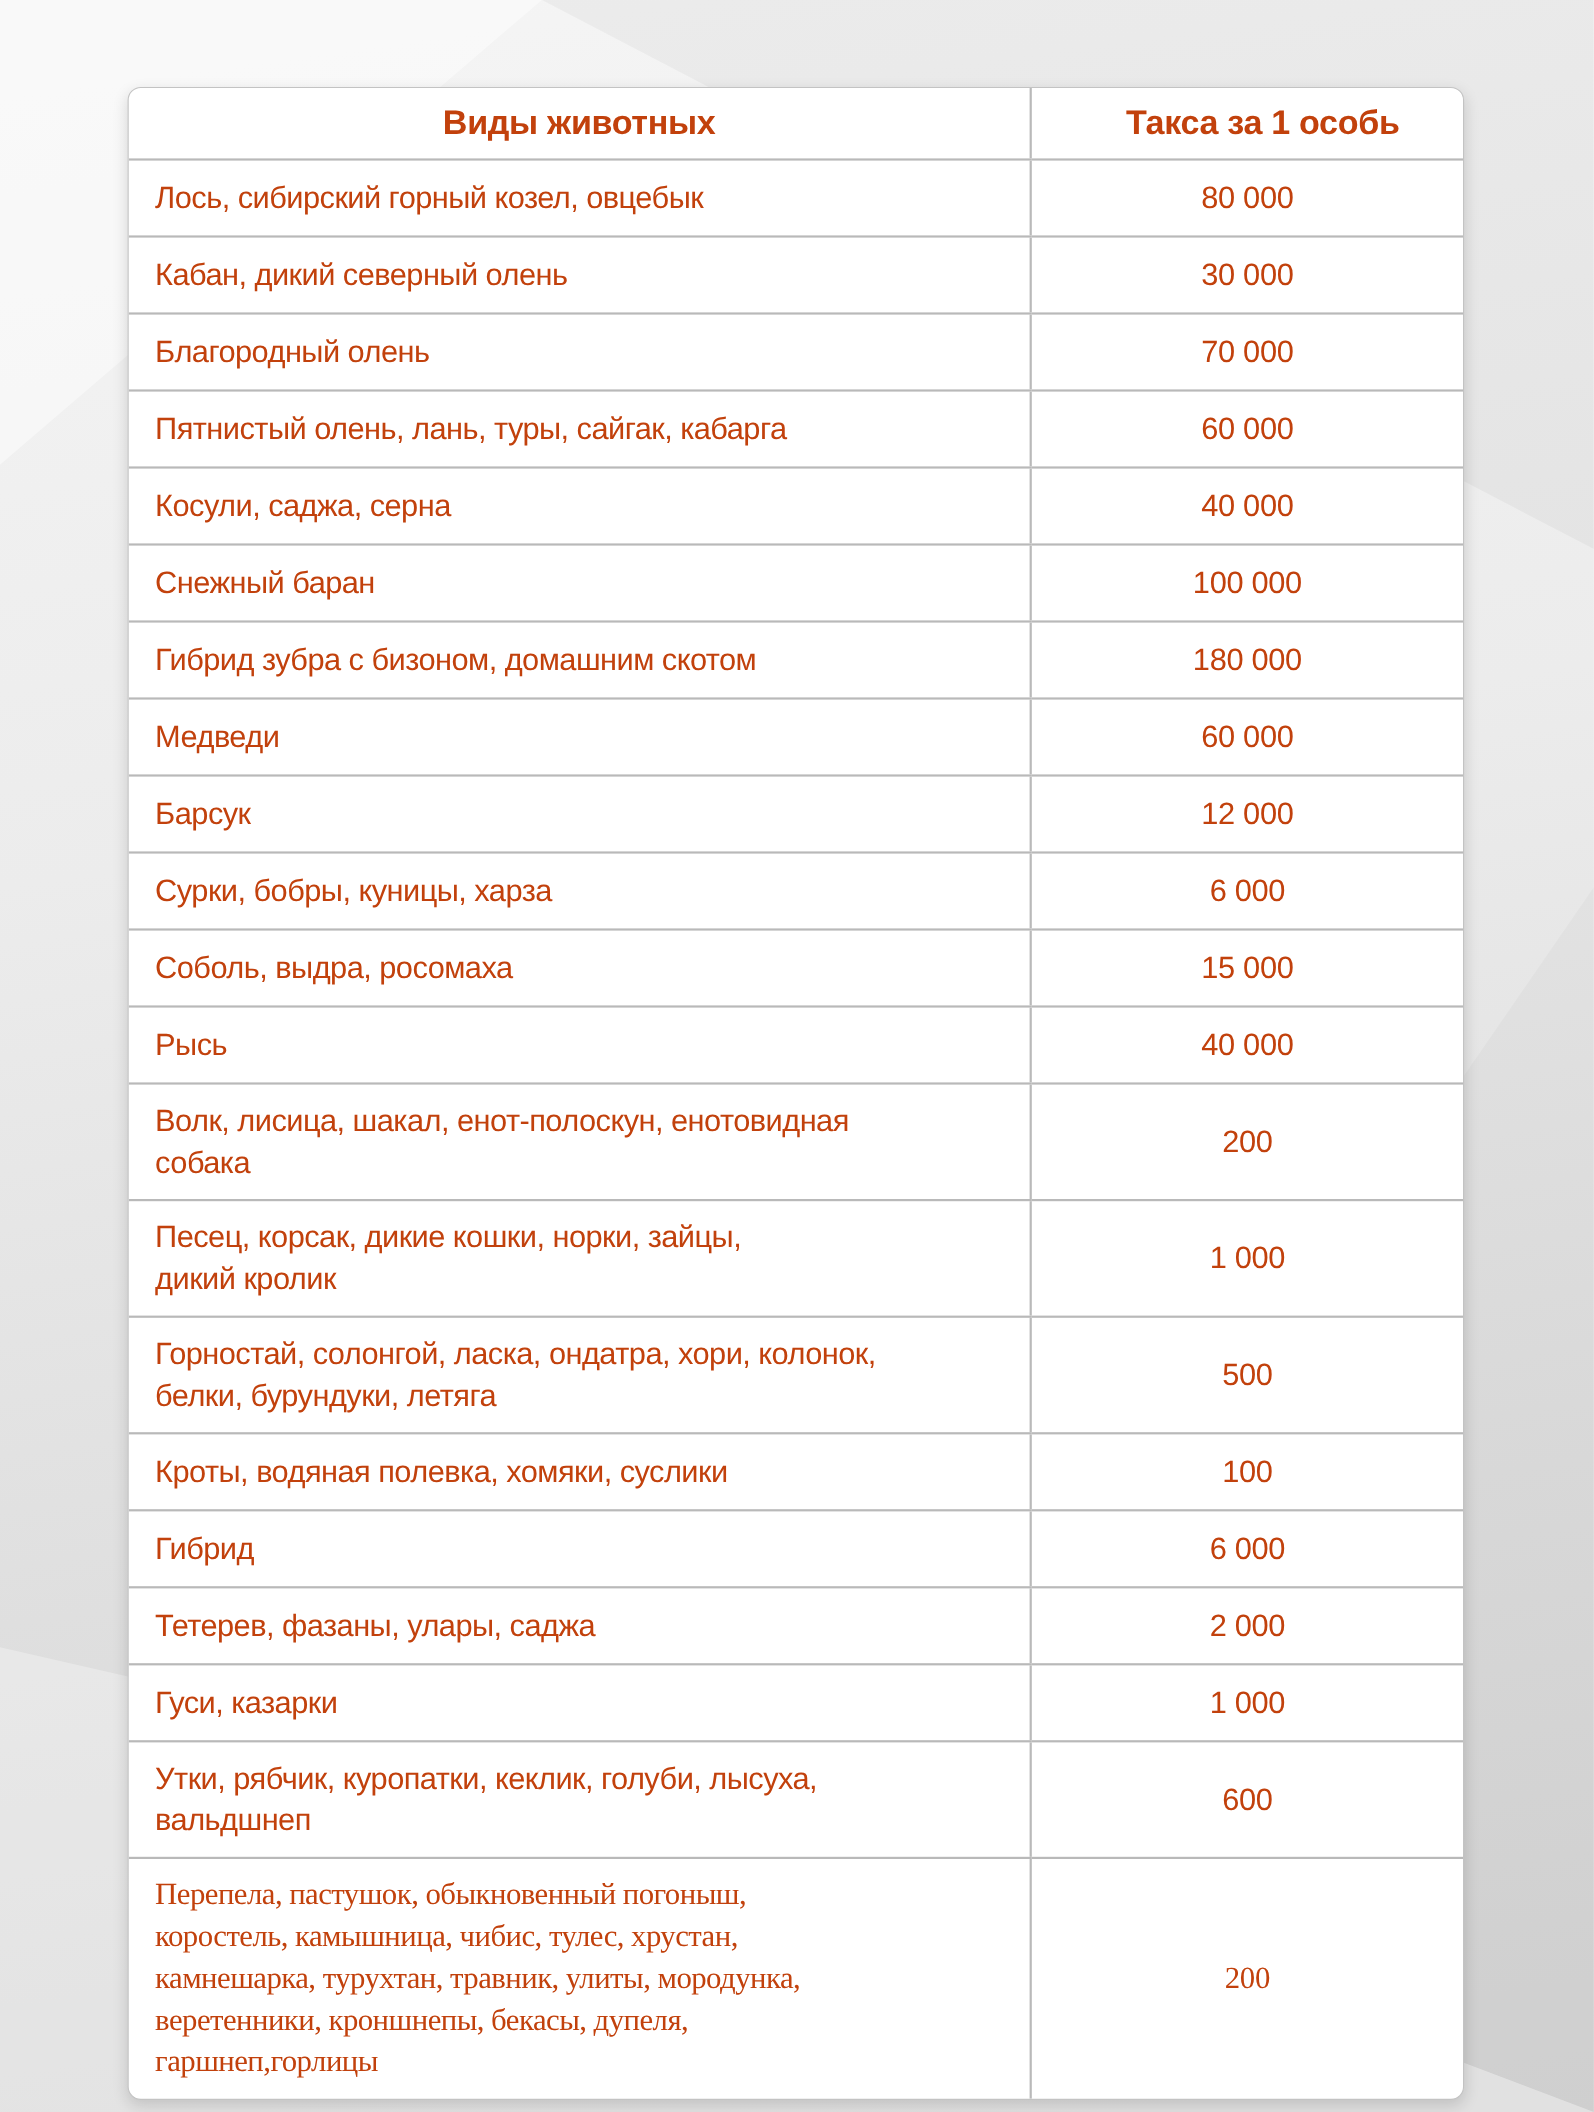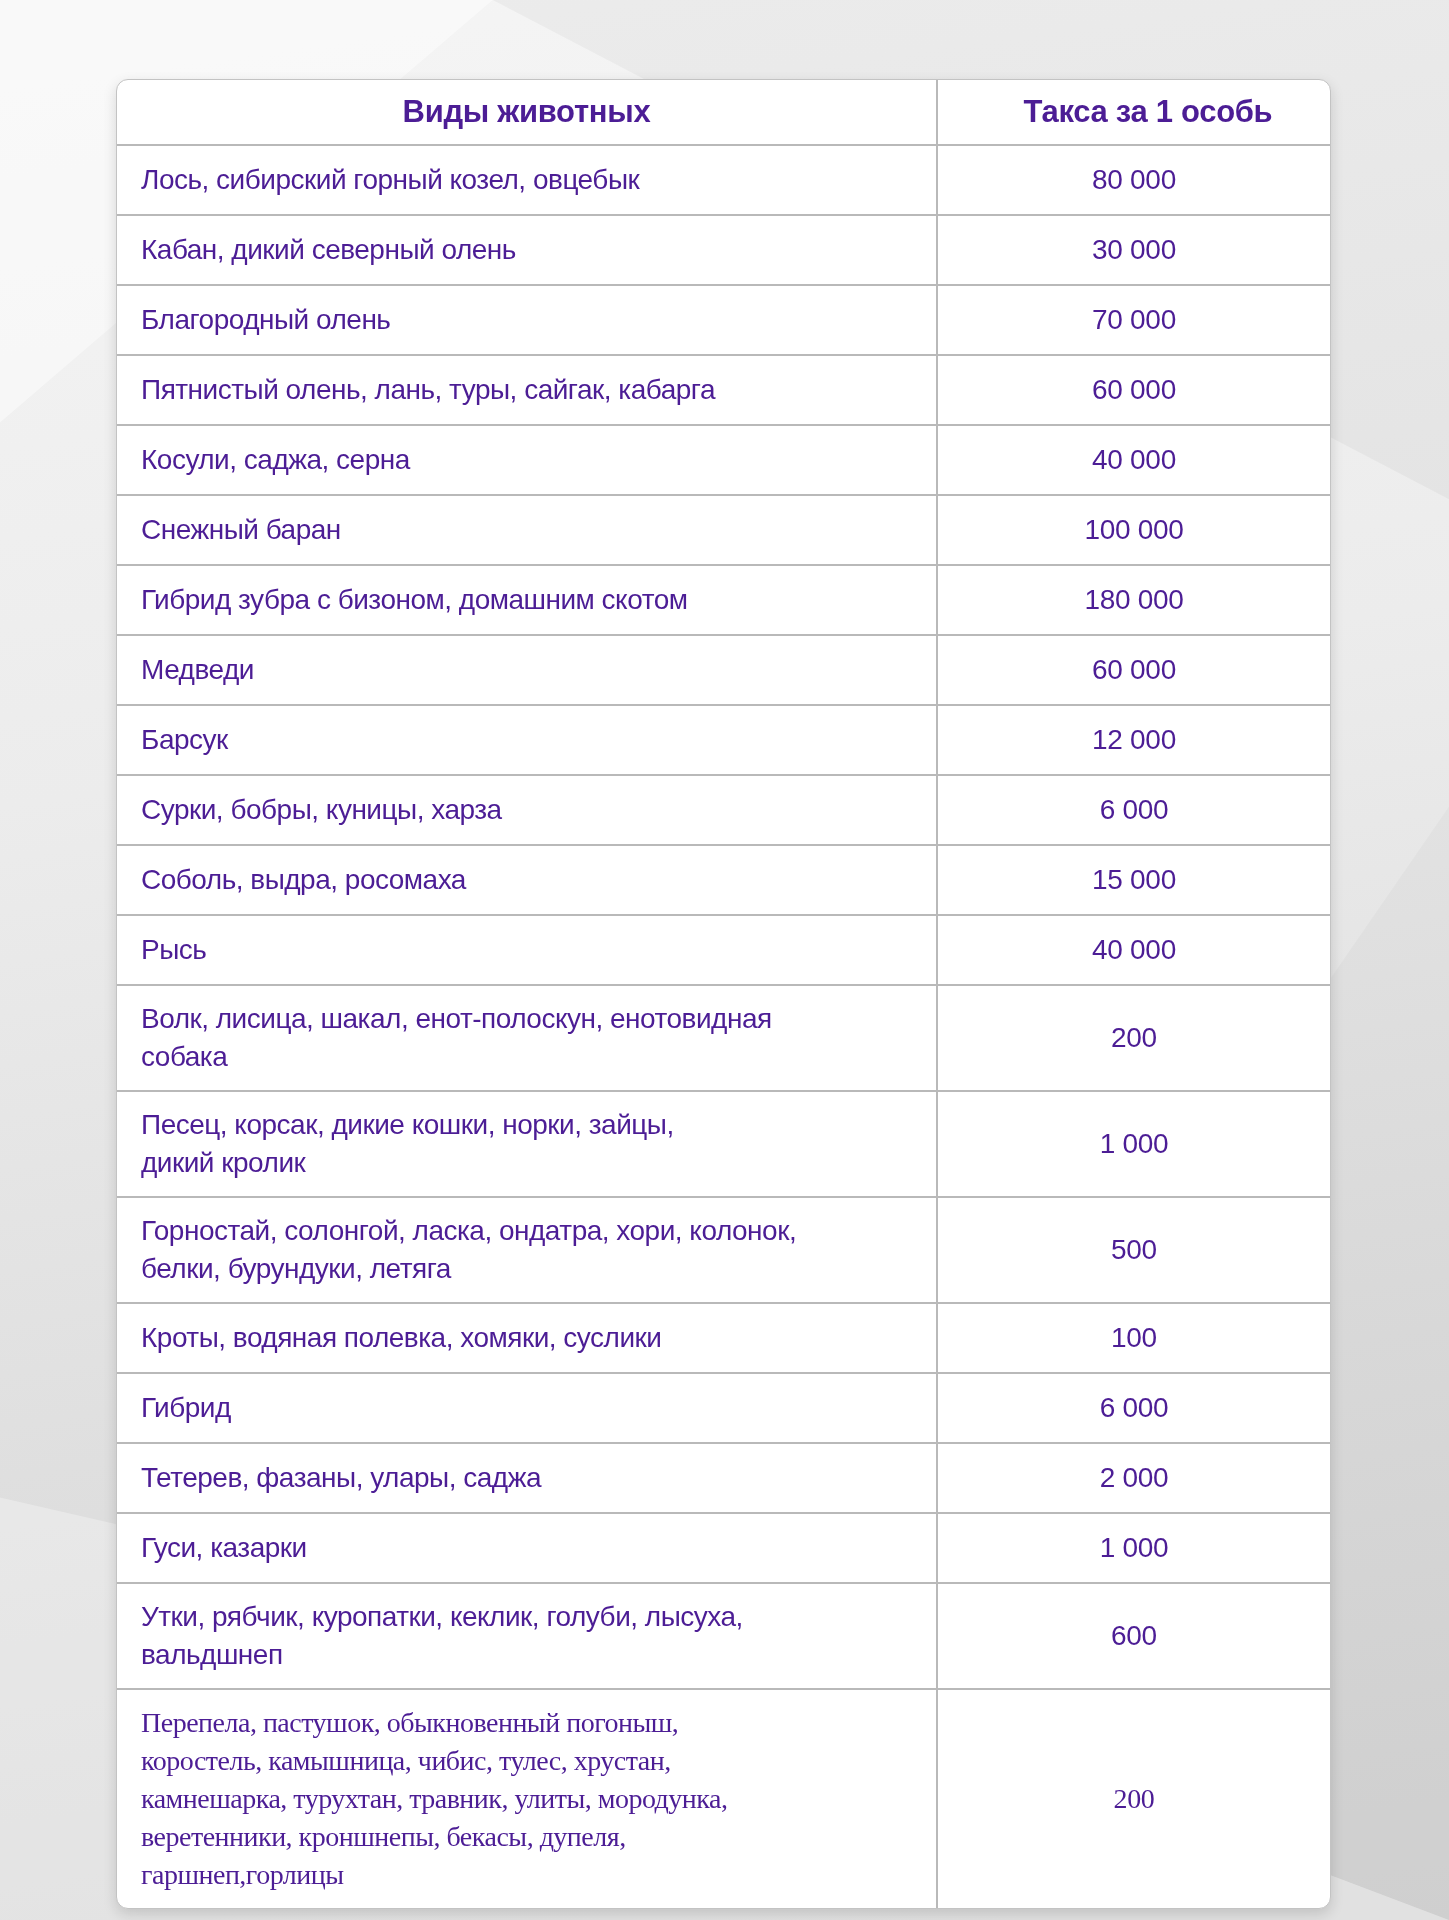--- a/index.html
+++ b/index.html
@@ -30,21 +30,21 @@
     border: 1px solid #c3c3c3;
     border-radius: 12px;
     box-shadow: 0 5px 14px rgba(0,0,0,0.14);
     overflow: hidden;
   }
 
   table.rates {
     width: 100%;
     border-collapse: collapse;
     table-layout: fixed;
-    color: #4c1d95;
+    color: #c2410c;
   }
   table.rates col.c-species { width: 67.6%; }
   table.rates col.c-rate    { width: 32.4%; }
 
   th, td {
     vertical-align: middle;
     border-bottom: 2px solid #b9b9b9;
   }
   th {
     font-size: 31px;

